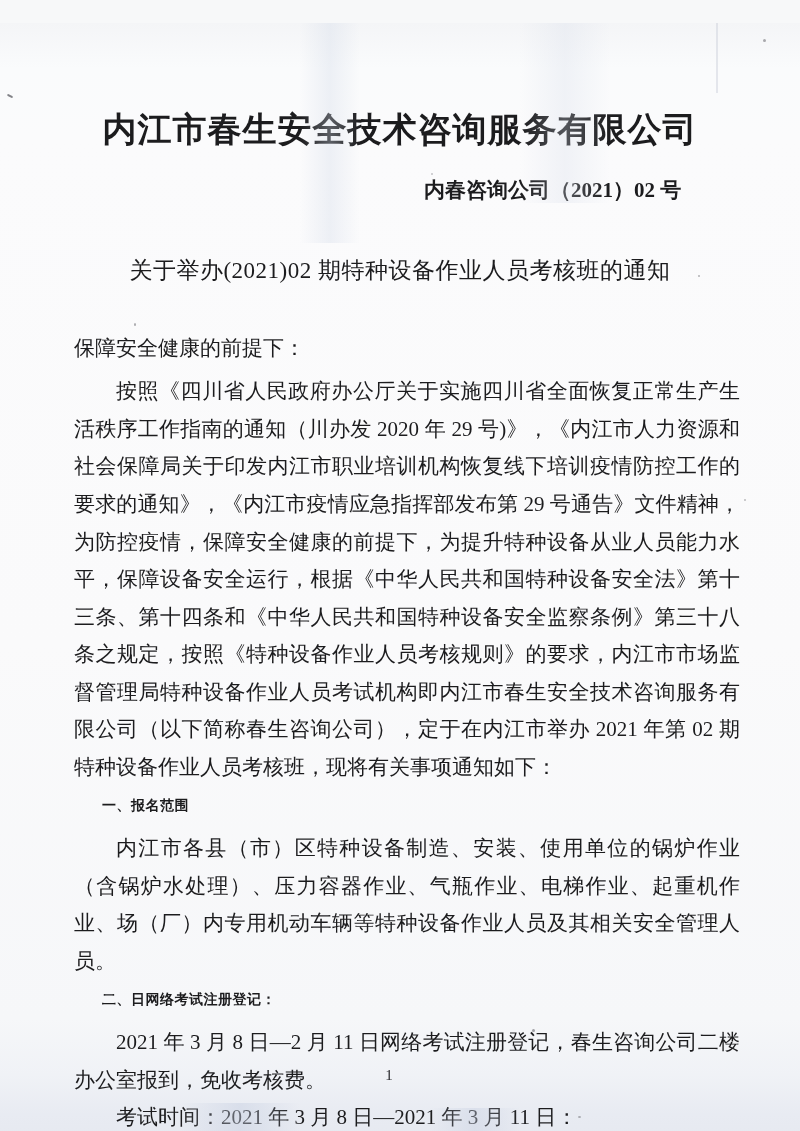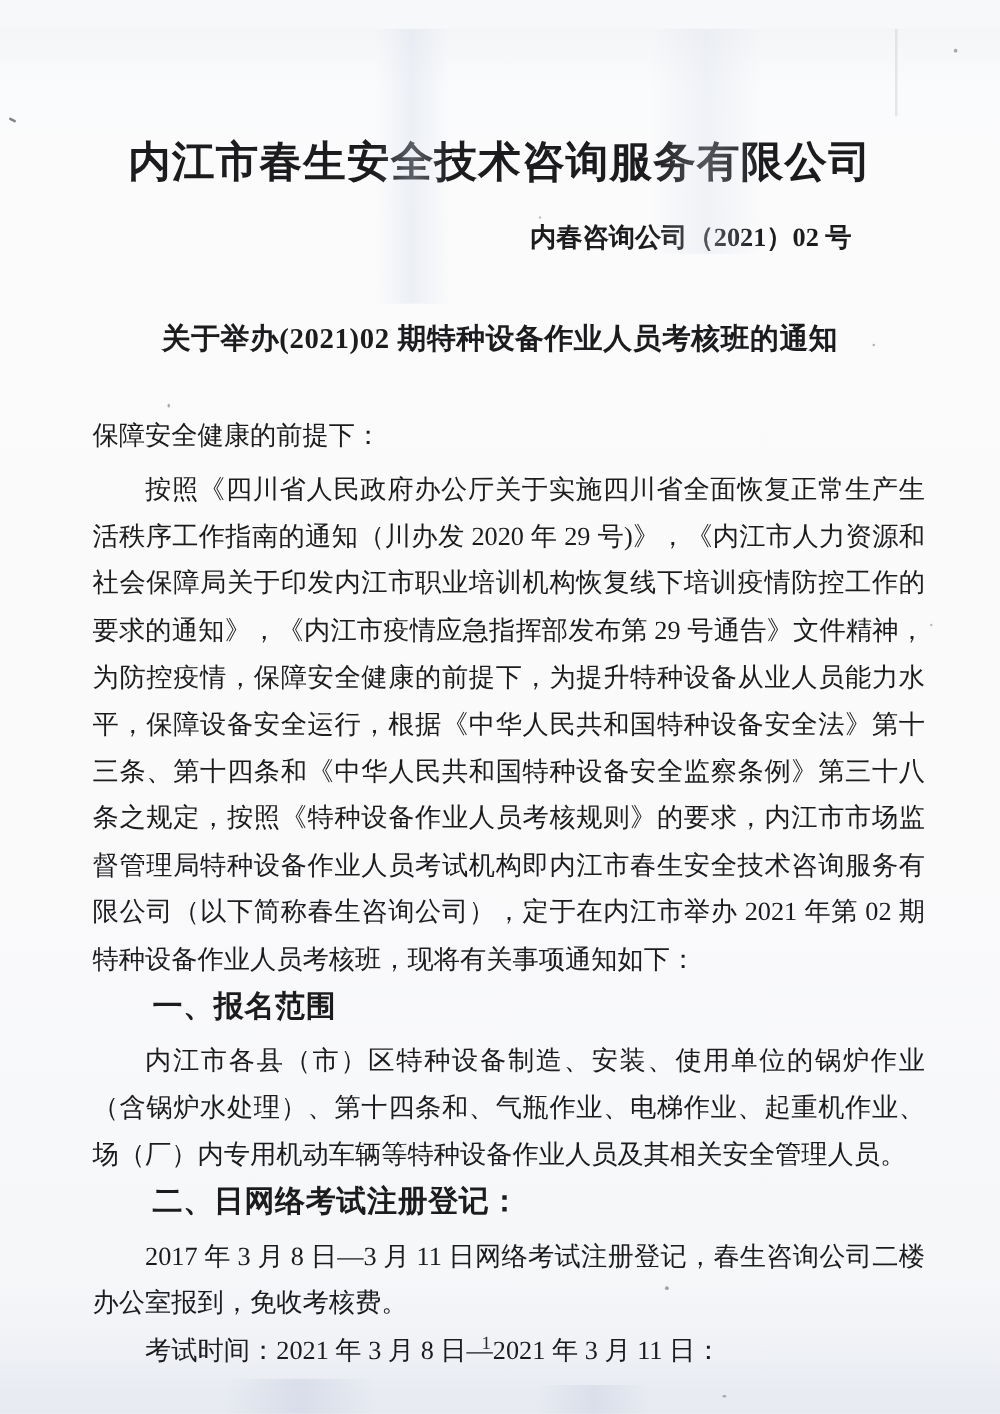--- a/index.html
+++ b/index.html
@@ -40,35 +40,35 @@
     font-size:34px;font-weight:bold;
     letter-spacing:1px;white-space:nowrap;
   }
   .doc-number{
     margin-top:20px;margin-left:424px;
     font-size:21px;font-weight:bold;white-space:nowrap;
   }
   .notice-title{
     margin-top:51px;
     text-align:center;
-    font-size:23px;font-weight:bold;
+    font-size:23px;font-weight:normal;
     letter-spacing:.5px;white-space:nowrap;
   }
   .content{
     margin:44px 60px 0 74px;
     font-size:21px;line-height:37.6px;
     text-align:justify;text-justify:inter-character;
   }
   .salutation{white-space:nowrap;}
   .para{margin:6px 0 0 0;text-indent:2em;font-family:Liberation Serif, serif;}
   .section-heading{
     margin:0;text-indent:2em;
     font-weight:bold;
-    font-family:Liberation Sans, sans-serif;
-    font-size:24px;letter-spacing:.5px;
+    font-family:Liberation Serif, serif;
+    font-size:14px;letter-spacing:.5px;
   }
   .plain-line{margin:0;text-indent:2em;white-space:nowrap;}
   .page-number{
     position:absolute;left:0;top:1044px;width:778px;
     text-align:center;font-size:15px;color:#2a2a2e;
   }
 </style>
 </head>
 <body>
 
@@ -94,24 +94,24 @@
   <div class="doc-number">内春咨询公司（2021）02 号</div>
 
   <h2 class="notice-title">关于举办(2021)02 期特种设备作业人员考核班的通知</h2>
 
   <div class="content">
     <div class="salutation">保障安全健康的前提下：</div>
 
     <p class="para">按照《四川省人民政府办公厅关于实施四川省全面恢复正常生产生活秩序工作指南的通知（川办发 2020 年 29 号)》，《内江市人力资源和社会保障局关于印发内江市职业培训机构恢复线下培训疫情防控工作的要求的通知》，《内江市疫情应急指挥部发布第 29 号通告》文件精神，为防控疫情，保障安全健康的前提下，为提升特种设备从业人员能力水平，保障设备安全运行，根据《中华人民共和国特种设备安全法》第十三条、第十四条和《中华人民共和国特种设备安全监察条例》第三十八条之规定，按照《特种设备作业人员考核规则》的要求，内江市市场监督管理局特种设备作业人员考试机构即内江市春生安全技术咨询服务有限公司（以下简称春生咨询公司），定于在内江市举办 2021 年第 02 期特种设备作业人员考核班，现将有关事项通知如下：</p>
 
     <p class="section-heading">一、报名范围</p>
-    <p class="para">内江市各县（市）区特种设备制造、安装、使用单位的锅炉作业（含锅炉水处理）、第十四条和、气瓶作业、电梯作业、起重机作业、场（厂）内专用机动车辆等特种设备作业人员及其相关安全管理人员。</p>
+    <p class="para">内江市各县（市）区特种设备制造、安装、使用单位的锅炉作业（含锅炉水处理）、压力容器作业、气瓶作业、电梯作业、起重机作业、场（厂）内专用机动车辆等特种设备作业人员及其相关安全管理人员。</p>
 
     <p class="section-heading">二、日网络考试注册登记：</p>
-    <p class="para">2017 年 3 月 8 日—3 月 11 日网络考试注册登记，春生咨询公司二楼办公室报到，免收考核费。</p>
+    <p class="para">2021 年 3 月 8 日—2 月 11 日网络考试注册登记，春生咨询公司二楼办公室报到，免收考核费。</p>
 
     <p class="plain-line">考试时间：2021 年 3 月 8 日—2021 年 3 月 11 日：</p>
 
   </div>
 
   <div class="page-number">1</div>
 
 </div>
 
 </body></html>

